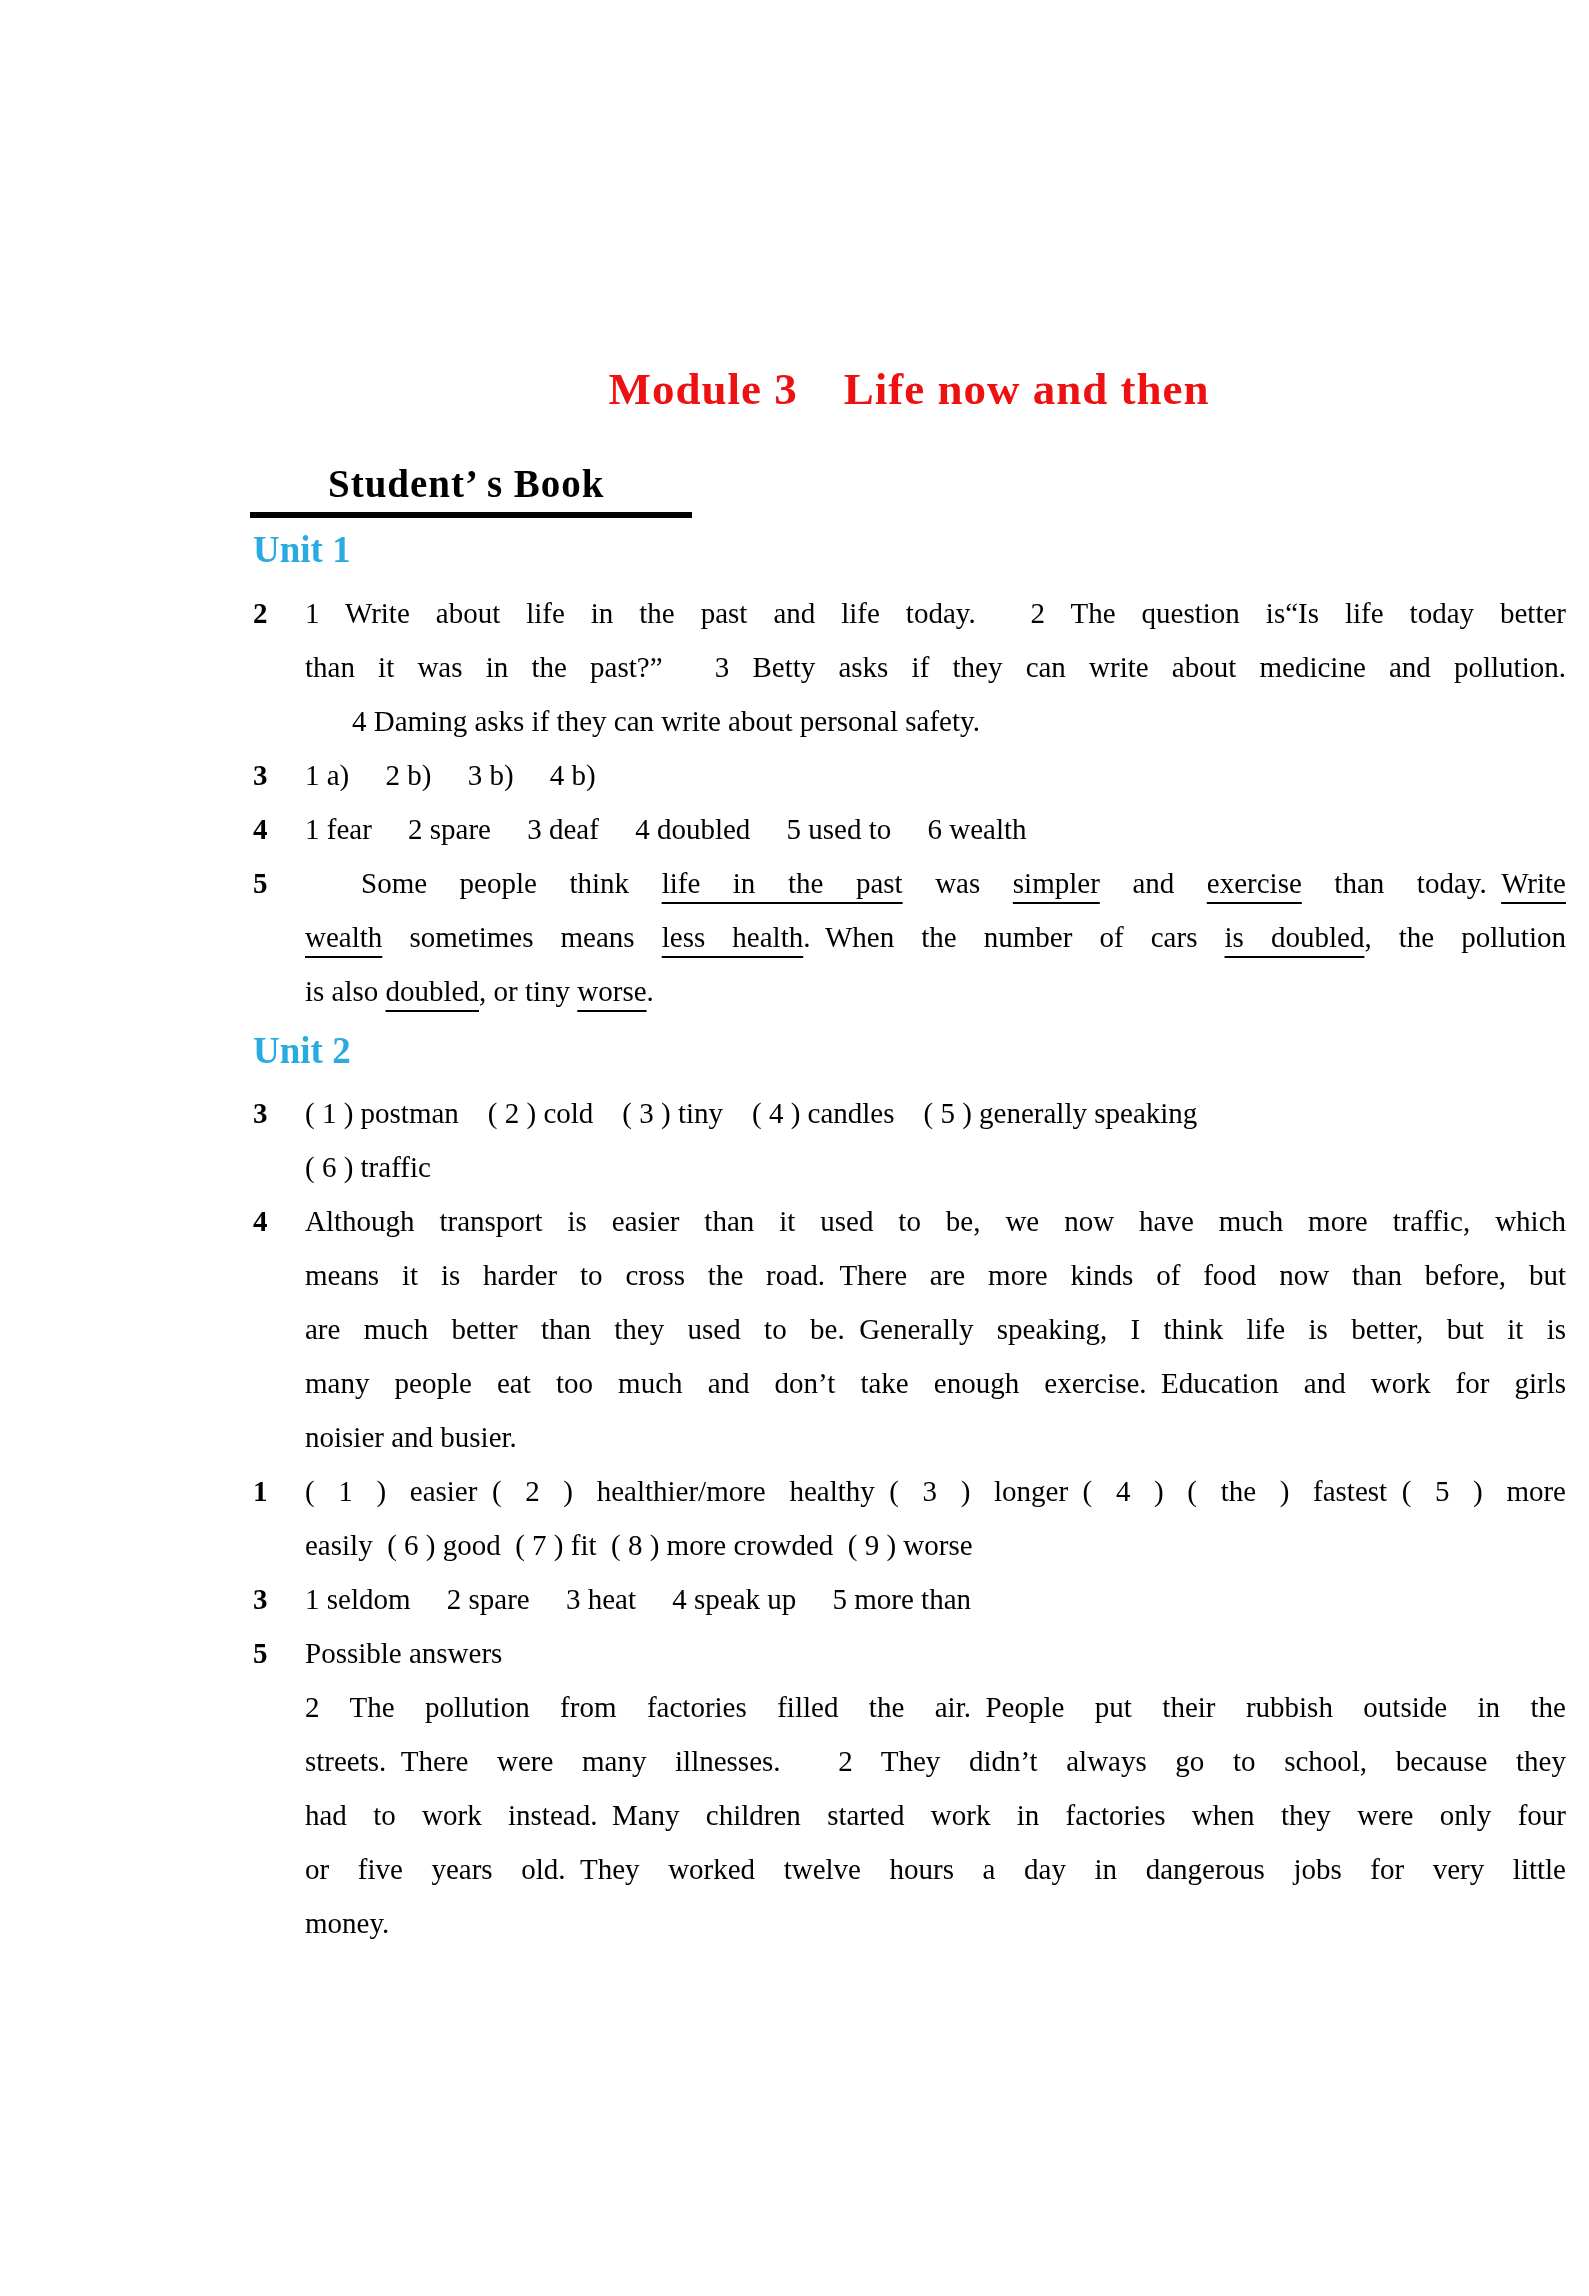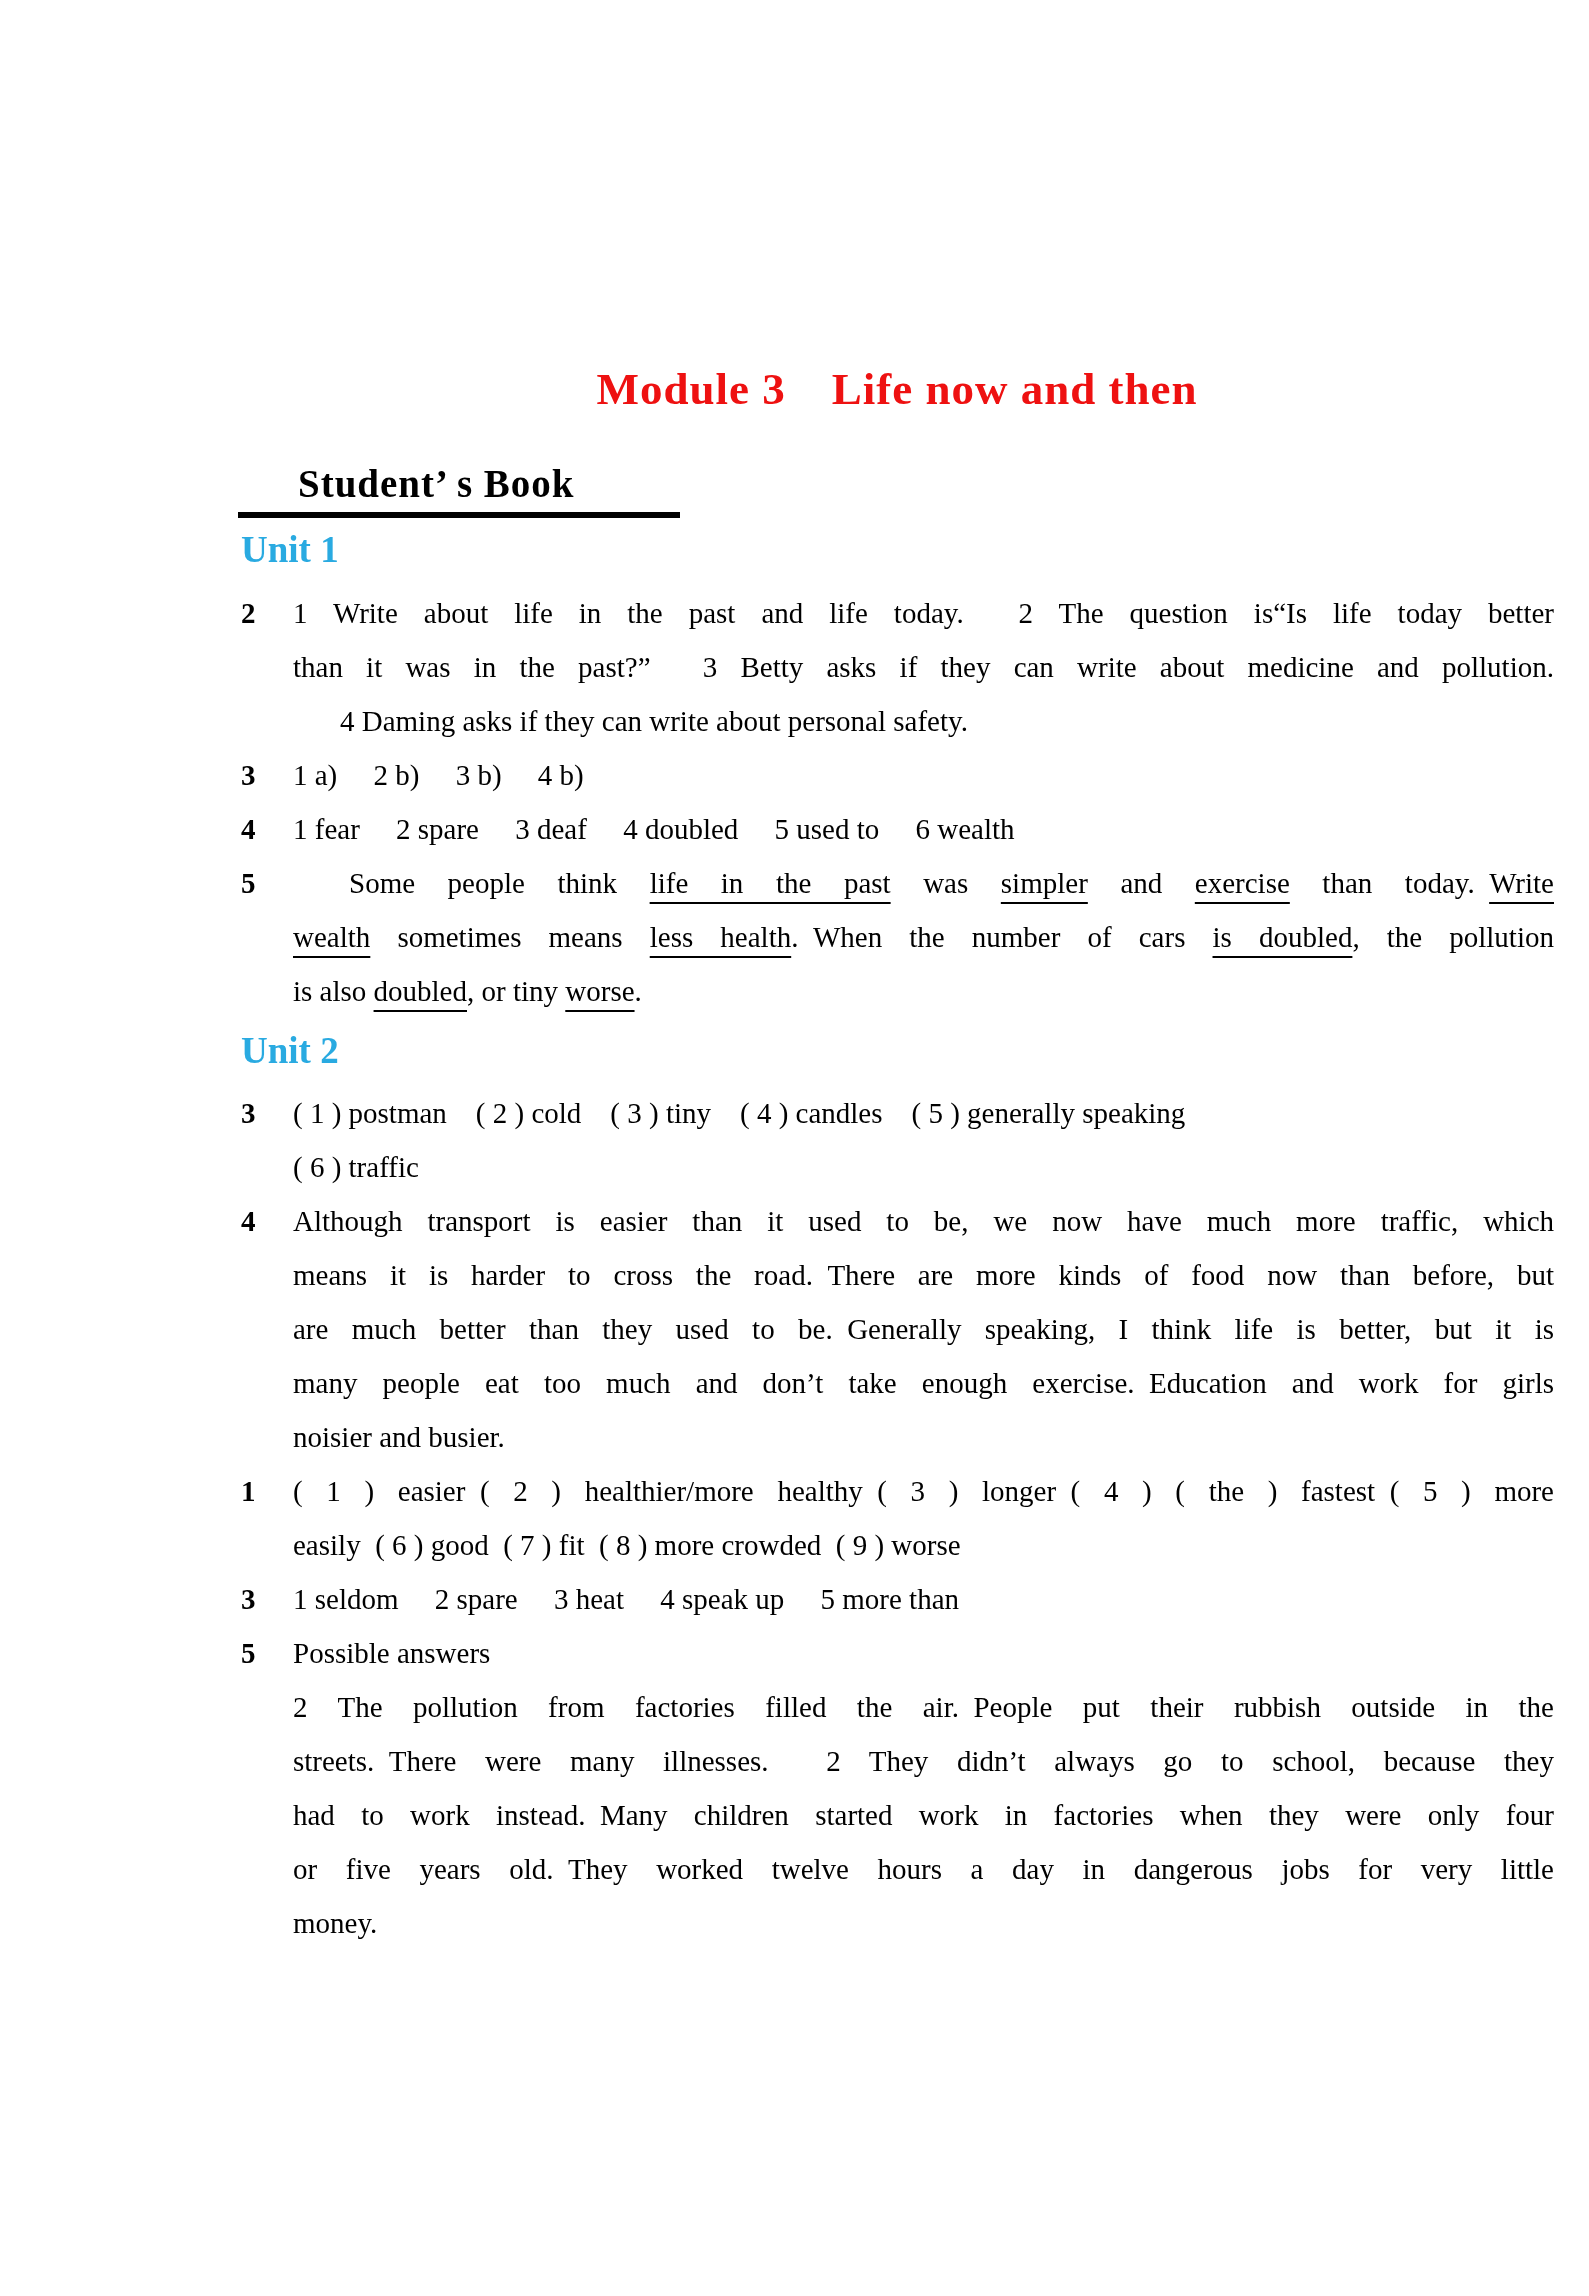--- a/index.html
+++ b/index.html
@@ -6,36 +6,36 @@
   .page {
     position:relative;
     width:1589px;
     height:2297px;
     background:#ffffff;
     color:#000000;
     font-family:"Liberation Serif","DejaVu Serif",serif;
     font-size:29px;
     overflow:hidden;
   }
-  .content { padding-top:364px; }
+  .content { padding-top:364px;padding-left:12px; }
 
   .module-title {
     margin:0 0 0 241px;
     width:1312px;
     text-align:center;
     color:#ee1111;
     font-size:45px;
     font-weight:bold;
     line-height:50px;
     letter-spacing:1px;
   }
 
   .section-head { margin:45px 0 0 238px; width:442px; }
   .section-title {
-    margin-left:60px;
+    margin-left:78px;
     font-size:39px;
     font-weight:bold;
     line-height:49px;
     color:#000;
     letter-spacing:1px;
   }
   .section-underline { margin-top:3.9px; width:442px; height:5.8px; background:#000; }
 
   .unit {
     margin:9.7px 0 13.6px 241px;

